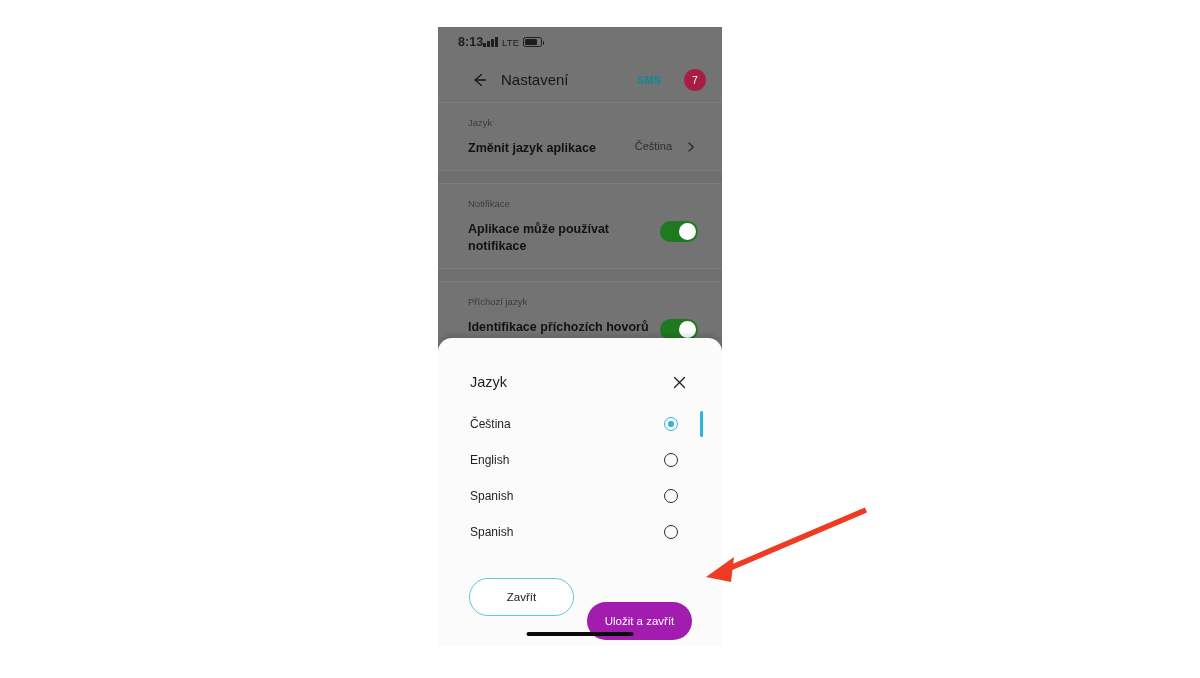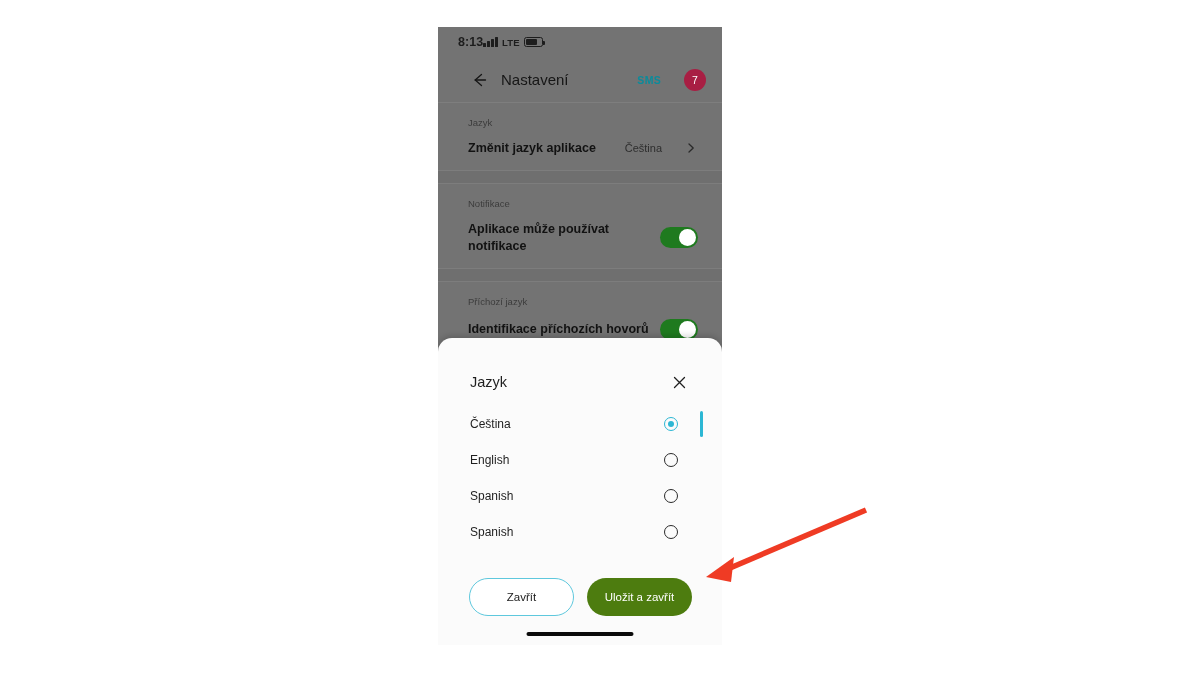--- a/index.html
+++ b/index.html
@@ -63,21 +63,21 @@
     width: 2.5px;
     background: #1d1d1d;
     border-radius: .5px;
   }
   .signal-bars i:nth-child(1) { height: 4px; }
   .signal-bars i:nth-child(2) { height: 6px; }
   .signal-bars i:nth-child(3) { height: 8px; }
   .signal-bars i:nth-child(4) { height: 10px; }
   .lte-label {
     font-size: 9.5px;
-    font-weight: 700;
+    font-weight: 400;
     color: #1d1d1d;
     letter-spacing: .2px;
   }
   .battery {
     position: relative;
     width: 19px;
     height: 10px;
     border: 1.2px solid #1d1d1d;
     border-radius: 2.5px;
     box-sizing: border-box;
@@ -150,24 +150,23 @@
     border-top: 1px solid #7d7d7d;
     border-bottom: 1px solid #7d7d7d;
   }
   .section-label {
     font-size: 9.5px;
     color: #3c3c3c;
     padding: 14px 0 0 30px;
   }
   .setting-row {
     display: flex;
-    align-items: center;
+    align-items: flex-start;
     padding: 12px 24px 14px 30px;
     box-sizing: border-box;
-    gap: 10px;
   }
   .setting-name {
     font-size: 12.5px;
     color: #121212;
     font-weight: 700;
     flex: 1;
     line-height: 1.3;
   }
   .setting-value {
     font-size: 11px;
@@ -291,22 +290,23 @@
     box-sizing: border-box;
   }
   .btn-outline {
     width: 105px;
     background: #ffffff;
     border: 1.2px solid #5ec8dd;
     color: #202020;
   }
   .btn-filled {
     width: 105px;
-    background: #4d7c0f;
+    background: #a21caf;
     color: #ffffff;
+    margin-top: 24px;
   }
   .home-indicator {
     position: absolute;
     left: 50%;
     transform: translateX(-50%);
     bottom: 9px;
     width: 107px;
     height: 4px;
     border-radius: 3px;
     background: #0b0b0b;

